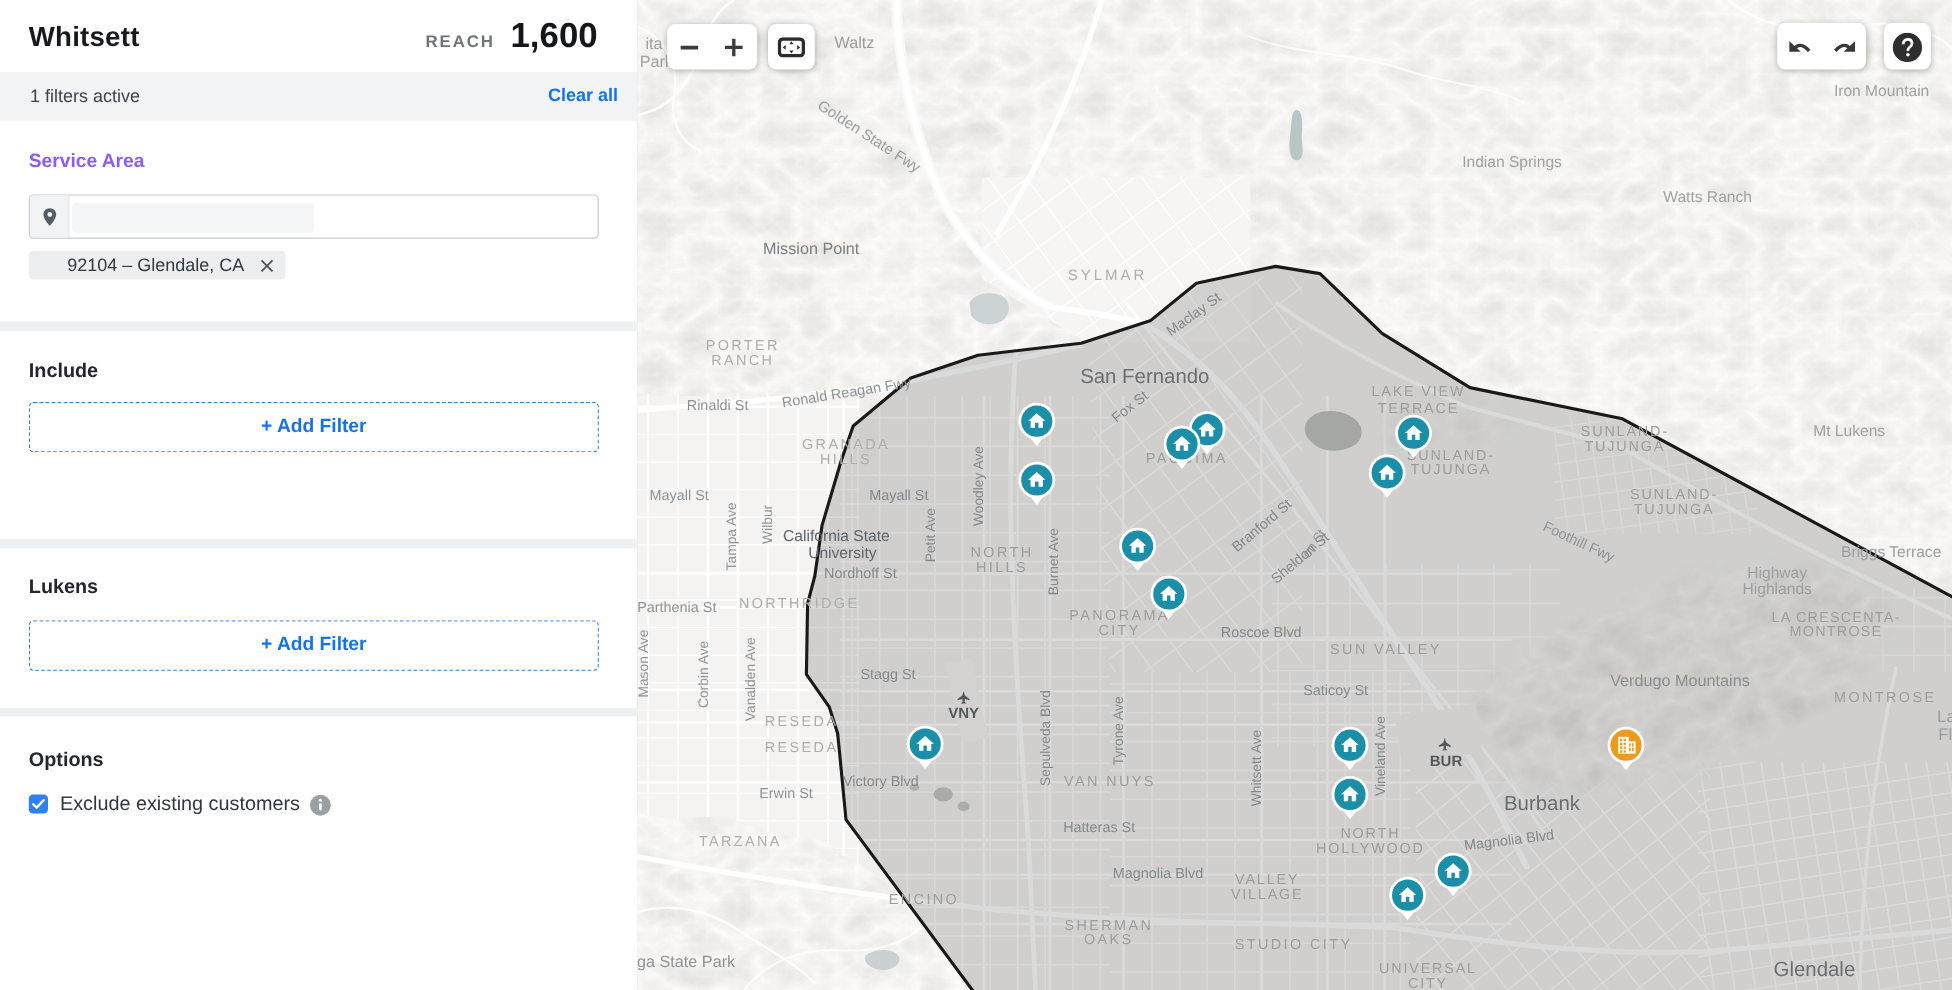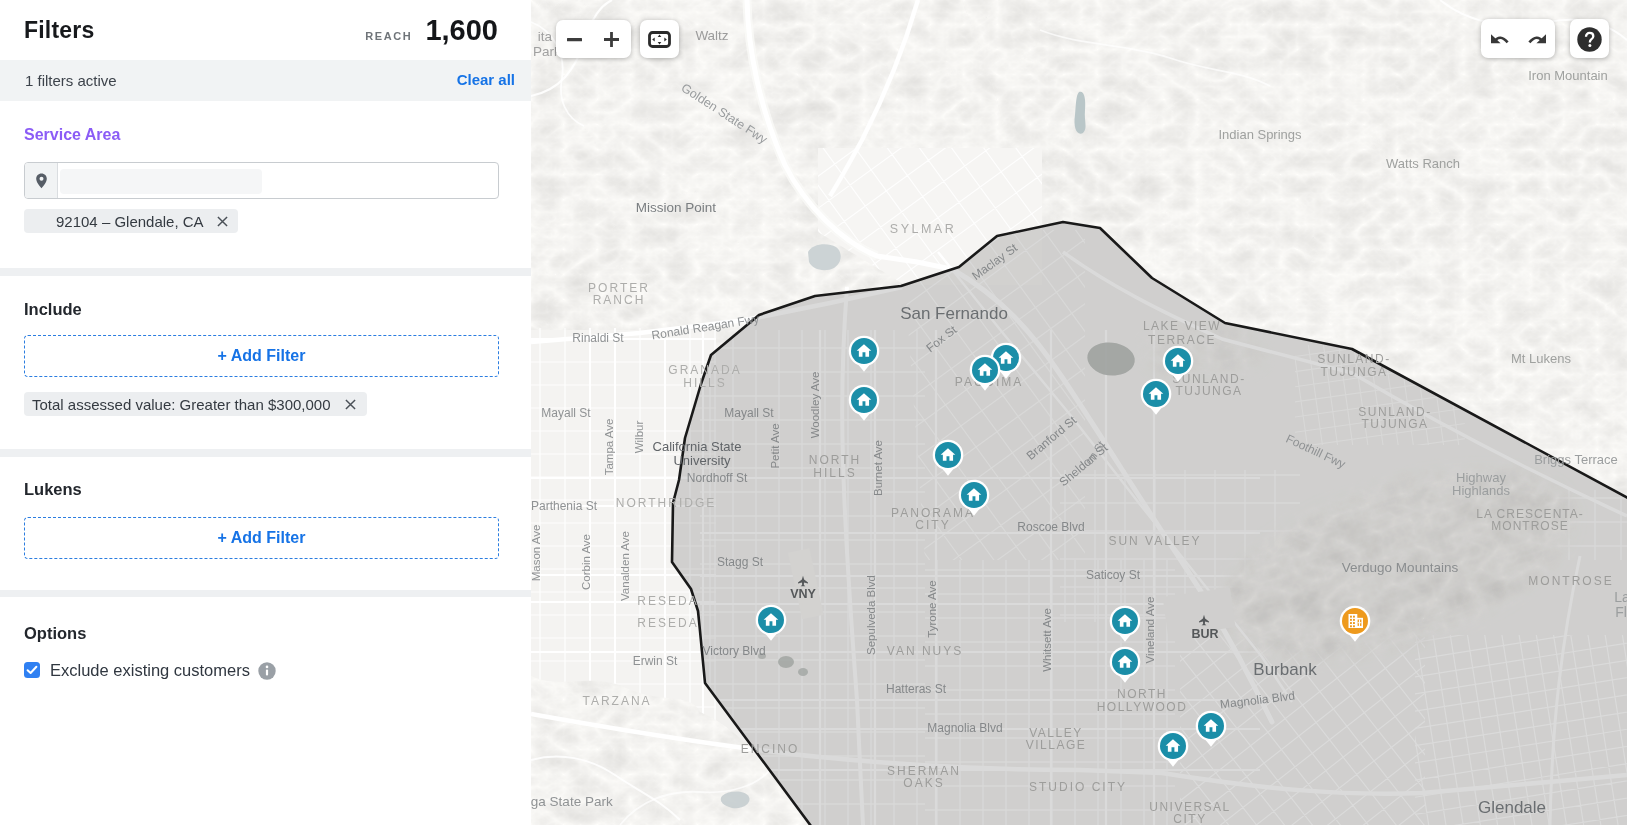--- a/index.html
+++ b/index.html
@@ -10,24 +10,24 @@
 #side { position:absolute; left:0; top:0; width:531px; height:825px; background:#fff; z-index:5; opacity:0.999; }
 #map { position:absolute; left:531px; top:0; width:1096px; height:825px; background:#14b8a6; opacity:0.999; }
 .btnbox { position:absolute; background:#fff; border-radius:7px; box-shadow:0 1px 5px rgba(0,0,0,0.28); }
 </style>
 </head>
 <body>
 <div id="stage">
 
 <div id="side">
 
-  <div class="abs" style="left:24px; top:17px; font-size:23px; font-weight:bold; color:#17191c; letter-spacing:0.2px;">Filters</div>
+  <div class="abs" style="left:24px; top:17px; font-size:23px; font-weight:bold; color:#17191c; letter-spacing:0.2px;">Whitsett</div>
 
   <div class="abs" style="right:33px; top:14px; display:flex; align-items:baseline; gap:13px;">
-    <span style="font-size:11px; letter-spacing:1.6px; color:#6f7479; font-weight:bold;">REACH</span>
+    <span style="font-size:14px; letter-spacing:1.6px; color:#6f7479; font-weight:bold;">REACH</span>
     <span style="font-size:29px; font-weight:600; color:#141619;">1,600</span>
   </div>
 
   <div class="abs" style="left:0; top:60px; width:531px; height:41px; background:#f1f3f4;"></div>
 
   <div class="abs" style="left:25px; top:72px; font-size:15px; color:#3d434b;">1 filters active</div>
 
   <div class="abs" style="right:16px; top:71px; font-size:15px; font-weight:600; color:#1673e6;">Clear all</div>
 
   <div class="abs" style="left:24px; top:126px; font-size:16px; font-weight:bold; color:#8b5cf6;">Service Area</div>
@@ -49,26 +49,20 @@
           <path d="M1 1 L11 11 M11 1 L1 11" stroke="#4a5057" stroke-width="1.6"></path>
         </svg>
   </div>
 
   <div class="abs" style="left:0; top:268px; width:531px; height:8px; background:#eef0f2;"></div>
 
   <div class="abs" style="left:24px; top:300px; font-size:16.5px; font-weight:bold; color:#23272d;">Include</div>
 
   <div class="abs" style="left:24px; top:335px; width:475px; height:42px; border:1.5px dashed #2b7de0; border-radius:4px; display:flex; align-items:center; justify-content:center; font-size:16px; font-weight:600; color:#1673e6;">+ Add Filter</div>
 
-  <div class="abs" style="left:24px; top:392px; height:24px; display:inline-flex; align-items:center; background:#eceef0; border-radius:4px; padding:0 11px 0 8px;">
-    <span style="font-size:15px; color:#343a41;">Total assessed value: Greater than $300,000</span>
-    <svg style="margin-left:14px;" width="11" height="11" viewBox="0 0 12 12">
-          <path d="M1 1 L11 11 M11 1 L1 11" stroke="#4a5057" stroke-width="1.6"></path>
-        </svg>
-  </div>
 
   <div class="abs" style="left:0; top:449px; width:531px; height:8px; background:#eef0f2;"></div>
 
   <div class="abs" style="left:24px; top:480px; font-size:16.5px; font-weight:bold; color:#23272d;">Lukens</div>
 
   <div class="abs" style="left:24px; top:517px; width:475px; height:42px; border:1.5px dashed #2b7de0; border-radius:4px; display:flex; align-items:center; justify-content:center; font-size:16px; font-weight:600; color:#1673e6;">+ Add Filter</div>
 
   <div class="abs" style="left:0; top:590px; width:531px; height:7px; background:#eef0f2;"></div>
 
   <div class="abs" style="left:24px; top:624px; font-size:16.5px; font-weight:bold; color:#23272d;">Options</div>

